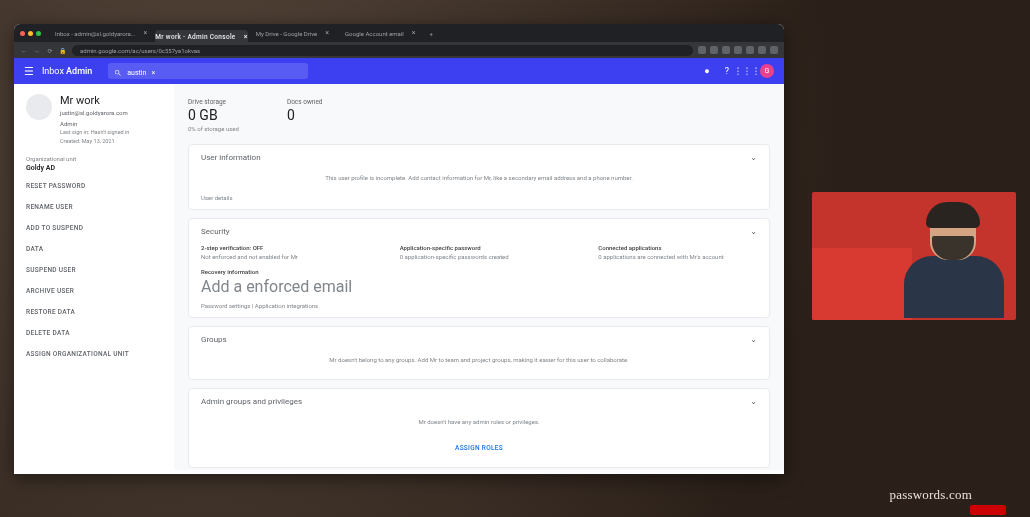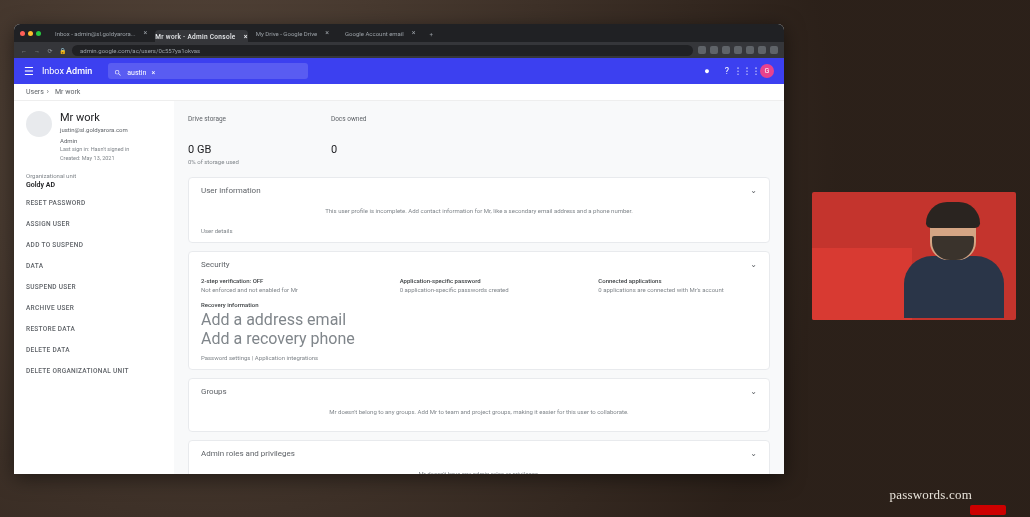--- a/index.html
+++ b/index.html
@@ -37,23 +37,23 @@
 .avrow{display:flex;gap:8px}
 .av{width:26px;height:26px;border-radius:50%;background:#e8eaed;flex-shrink:0}
 .uname{font-size:11px;color:#202124}
 .uemail{font-size:6px;color:#5f6368;margin-top:2px}
 .urole{font-size:6px;color:#5f6368;margin-top:4px}
 .usub{font-size:5.5px;color:#80868b;margin-top:2px;line-height:1.3}
 .org{margin-top:10px;font-size:6px;color:#80868b}
 .orgv{font-size:7px;color:#202124;font-weight:600;margin-top:2px}
 .act{margin-top:7px;font-size:6.5px;color:#5f6368;font-weight:500;letter-spacing:.3px;padding:3px 0;cursor:pointer}
 .main{flex:1;padding:10px 14px;overflow-y:auto}
-.stats{display:flex;gap:92px;padding:4px 0 12px}
+.stats{display:flex;gap:48px;padding:4px 0 12px}
 .slbl{font-size:6.5px;color:#5f6368}
-.sval{font-size:11px;color:#202124;margin-top:20px}
+.sval{font-size:14px;color:#202124;margin-top:1px}
 .ssub{font-size:6px;color:#80868b;margin-top:2px}
 .card{background:#fff;border:1px solid #e8eaed;border-radius:4px;margin-bottom:8px;padding:8px 12px}
 .chead{display:flex;align-items:flex-start;justify-content:space-between}
 .ctitle{font-size:8px;color:#5f6368}
 .chev{font-size:8px;color:#5f6368}
 .cbody{margin-top:6px;font-size:6px;color:#80868b}
 .cctr{text-align:center;padding:6px 60px;line-height:1.4}
 .clink{font-size:6px;color:#80868b;margin-top:6px}
 .secrow{display:flex;gap:40px;margin-top:8px;font-size:6px}
 .seccol{flex:1}
@@ -126,47 +126,44 @@
       <span>austin</span>
       <span class="srch-x">×</span>
     </div>
     <div class="spacer"></div>
     <div class="hico">●</div>
     <div class="hico">?</div>
     <div class="hico">⋮⋮⋮</div>
     <div class="hav">G</div>
   </div>
 
-  <div class="crumb">
-    <a>Users</a><span>›</span><span>Mr work</span>
-  </div>
 
   <div class="content">
     <div class="side">
       <div class="avrow">
         <div class="av"></div>
         <div>
           <div class="uname">Mr work</div>
           <div class="uemail">justin@sl.goldyarora.com</div>
           <div class="urole">Admin</div>
           <div class="usub">Last sign in: Hasn't signed in</div>
           <div class="usub">Created: May 13, 2021</div>
         </div>
       </div>
       <div class="org">Organizational unit</div>
       <div class="orgv">Goldy AD</div>
       <div class="act">RESET PASSWORD</div>
-      <div class="act">ASSIGN USER</div>
+      <div class="act">RENAME USER</div>
       <div class="act">ADD TO SUSPEND</div>
       <div class="act">DATA</div>
       <div class="act">SUSPEND USER</div>
       <div class="act">ARCHIVE USER</div>
       <div class="act">RESTORE DATA</div>
       <div class="act">DELETE DATA</div>
-      <div class="act">DELETE ORGANIZATIONAL UNIT</div>
+      <div class="act">ASSIGN ORGANIZATIONAL UNIT</div>
     </div>
 
     <div class="main">
       <div class="stats">
         <div>
           <div class="slbl">Drive storage</div>
           <div class="sval">0 GB</div>
           <div class="ssub">0% of storage used</div>
         </div>
         <div>
@@ -198,37 +195,36 @@
               <div class="sect">Application-specific password</div>
               <div class="secv">0 application-specific passwords created</div>
             </div>
           <div class="seccol">
               <div class="sect">Connected applications</div>
               <div class="secv">0 applications are connected with Mr's account</div>
             </div>
         </div>
         <div class="secsub">
           <div class="sect" style="font-size:6px">Recovery information</div>
-          <div class="secv">Add a address email</div>
-          <div class="secv">Add a recovery phone</div>
+          <div class="secv">Add a enforced email</div>
         </div>
         <div class="clink">Password settings | Application integrations</div>
       </div>
 
       <div class="card">
         <div class="chead">
             <div class="ctitle">Groups</div>
             <div class="chev">⌄</div>
           </div>
         <div class="cbody cctr">Mr doesn't belong to any groups. Add Mr to team and project groups, making it easier for this user to collaborate.</div>
       </div>
 
       <div class="card">
         <div class="chead">
-            <div class="ctitle">Admin roles and privileges</div>
+            <div class="ctitle">Admin groups and privileges</div>
             <div class="chev">⌄</div>
           </div>
         <div class="cbody cctr">Mr doesn't have any admin roles or privileges.</div>
         <div class="alink cctr">ASSIGN ROLES</div>
       </div>
 
     </div>
   </div>
 </div>
 

